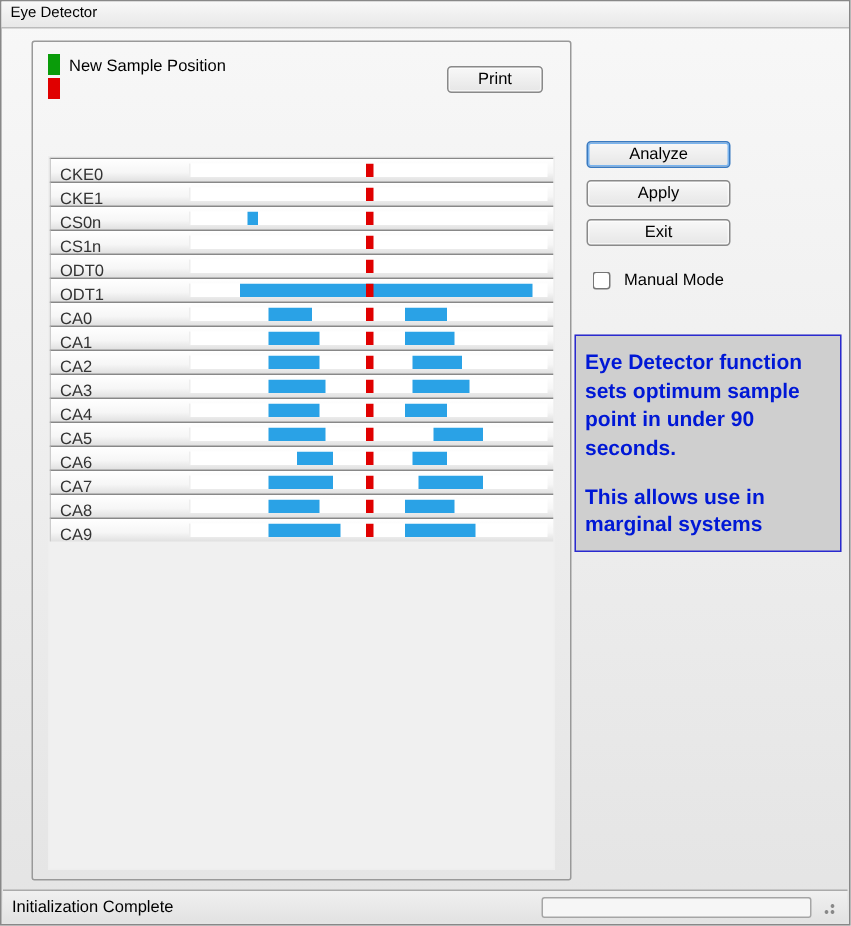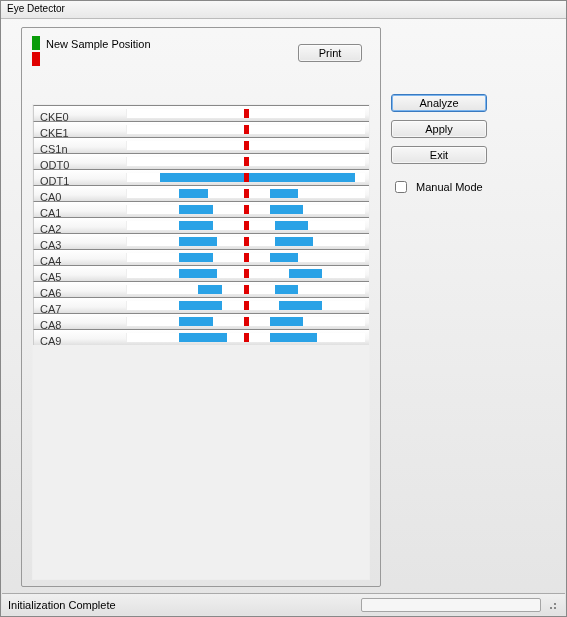--- a/index.html
+++ b/index.html
@@ -178,20 +178,27 @@
               <div class="mark red" style="left: calc(50% - 2px);"></div>
             </div>
           </div>
           <div class="row">
             <div class="name">CKE1</div>
             <div class="lane">
               <div class="mark red" style="left: calc(50% - 2px);"></div>
             </div>
           </div>
           <div class="row">
+            <div class="name">CS0n</div>
+            <div class="lane">
+              <div class="seg" style="left: 16%; width: 3%;"></div>
+              <div class="mark red" style="left: calc(50% - 2px);"></div>
+            </div>
+          </div>
+          <div class="row">
             <div class="name">CS1n</div>
             <div class="lane">
               <div class="mark red" style="left: calc(50% - 2px);"></div>
             </div>
           </div>
           <div class="row">
             <div class="name">ODT0</div>
             <div class="lane">
               <div class="mark red" style="left: calc(50% - 2px);"></div>
             </div>
@@ -289,20 +296,25 @@
     <div class="side-btns">
       <button class="btn primary">Analyze</button>
       <button class="btn">Apply</button>
       <button class="btn">Exit</button>
       <label class="mm-row">
         <input type="checkbox" style="">
         <span>Manual Mode</span>
       </label>
     </div>
 
+    <div class="annotation">
+      <div>Eye Detector function sets optimum sample point in under 90 seconds.</div>
+      <div style="height:14px"></div>
+      <div>This allows use in marginal systems</div>
+    </div>
 
   </div>
 
   <div class="statusbar">
     <div class="st-text">Initialization Complete</div>
     <div class="pb"></div>
     <div class="grip"></div>
   </div>
 </div>
 

